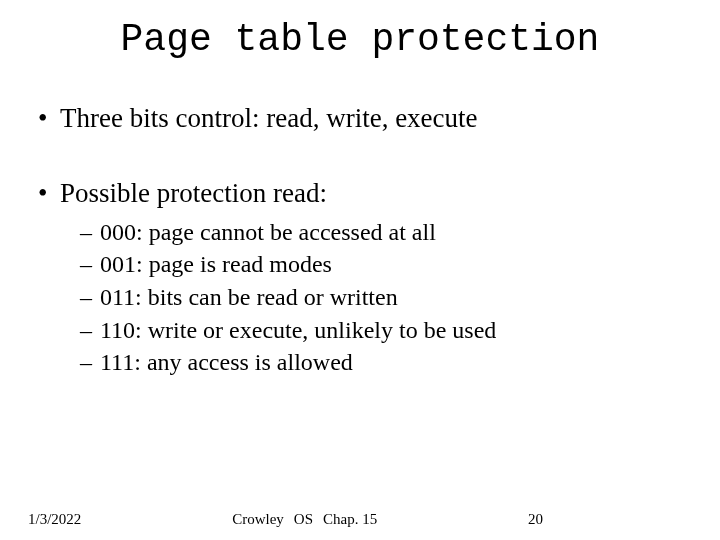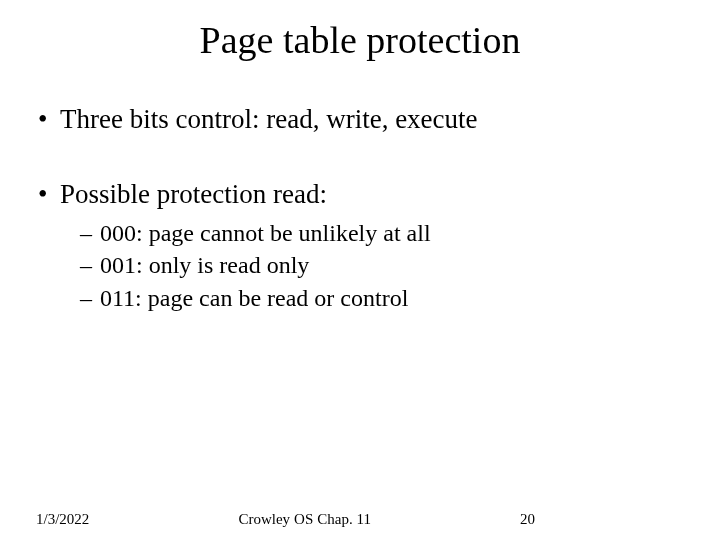--- a/index.html
+++ b/index.html
@@ -18,20 +18,21 @@
     height: 540px;
     position: relative;
     box-sizing: border-box;
     padding: 18px 30px 0 30px;
   }
   .title {
     text-align: center;
     font-size: 38px;
     margin: 0 0 20px 0;
     font-weight: normal;
+    font-family: Liberation Mono, monospace;
   }
   ul.top {
     list-style: none;
     margin: 0;
     padding: 0 0 0 4px;
     font-size: 27px;
   }
   ul.top > li {
     position: relative;
     padding-left: 26px;
@@ -62,50 +63,52 @@
     position: absolute;
     left: 0;
     top: 0;
   }
   .footer {
     position: absolute;
     left: 0;
     bottom: 12px;
     width: 571px;
     box-sizing: border-box;
-    padding: 0 36px;
+    padding: 0 28px;
     font-size: 15px;
     display: flex;
     justify-content: space-between;
     align-items: baseline;
   }
   .footer-center {
     display: flex;
-    gap: 4px;
+    gap: 10px;
   }
 </style>
 </head>
 <body>
 
 <div class="slide">
   <h1 class="title">Page table protection</h1>
 
   <ul class="top">
     <li>Three bits control: read, write, execute</li>
     <li>Possible protection read:</li>
   </ul>
 
   <ul class="sub">
-    <li>000: page cannot be unlikely at all</li>
-    <li>001: only is read only</li>
-    <li>011: page can be read or control</li>
+    <li>000: page cannot be accessed at all</li>
+    <li>001: page is read modes</li>
+    <li>011: bits can be read or written</li>
+    <li>110: write or execute, unlikely to be used</li>
+    <li>111: any access is allowed</li>
   </ul>
 
   <div class="footer">
     <span>1/3/2022</span>
     <span class="footer-center">
       <span>Crowley</span>
       <span>OS</span>
-      <span>Chap. 11</span>
+      <span>Chap. 15</span>
     </span>
     <span>20</span>
   </div>
 </div>
 
 </body></html>

